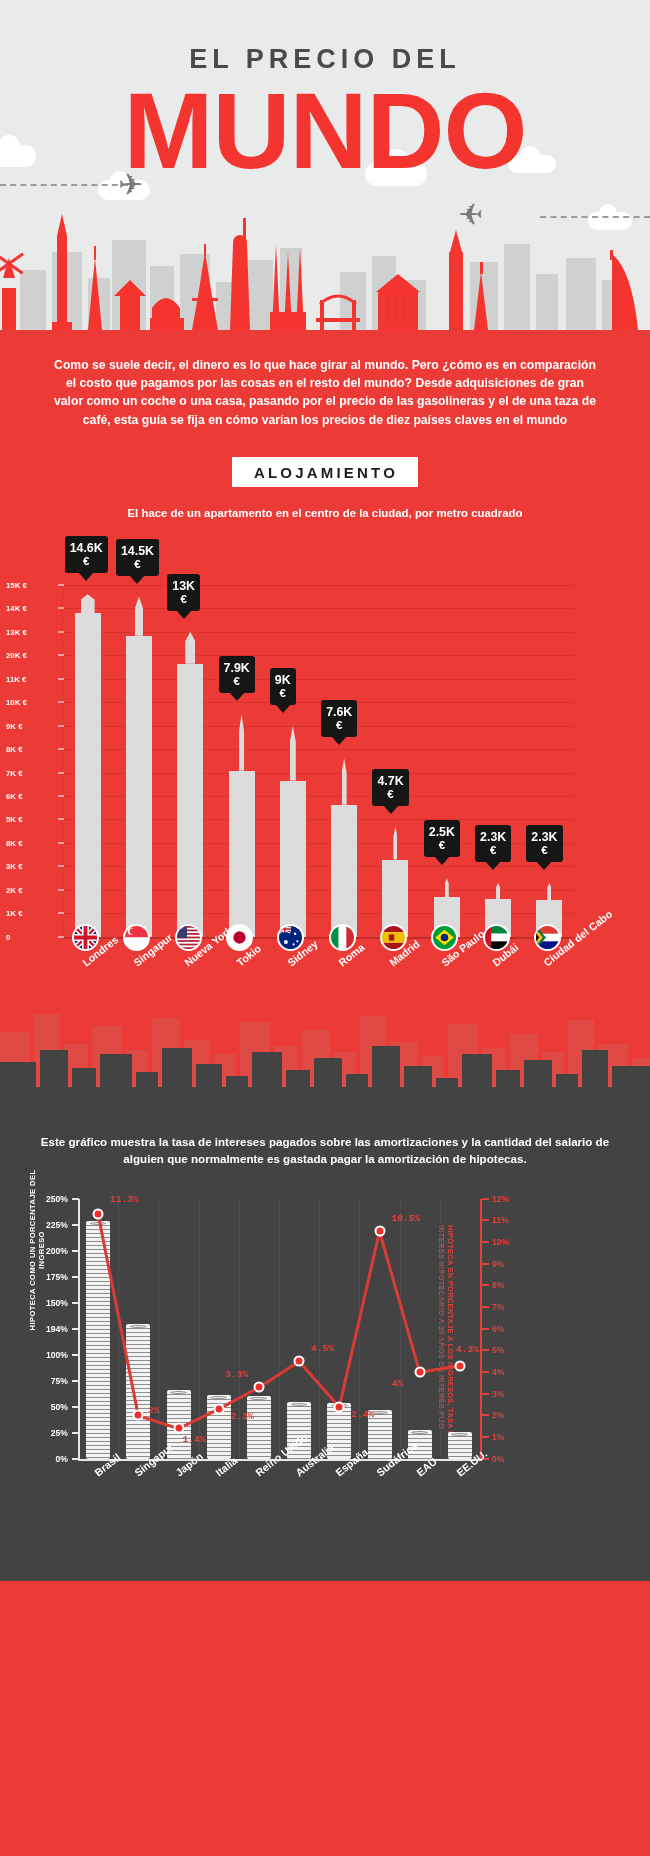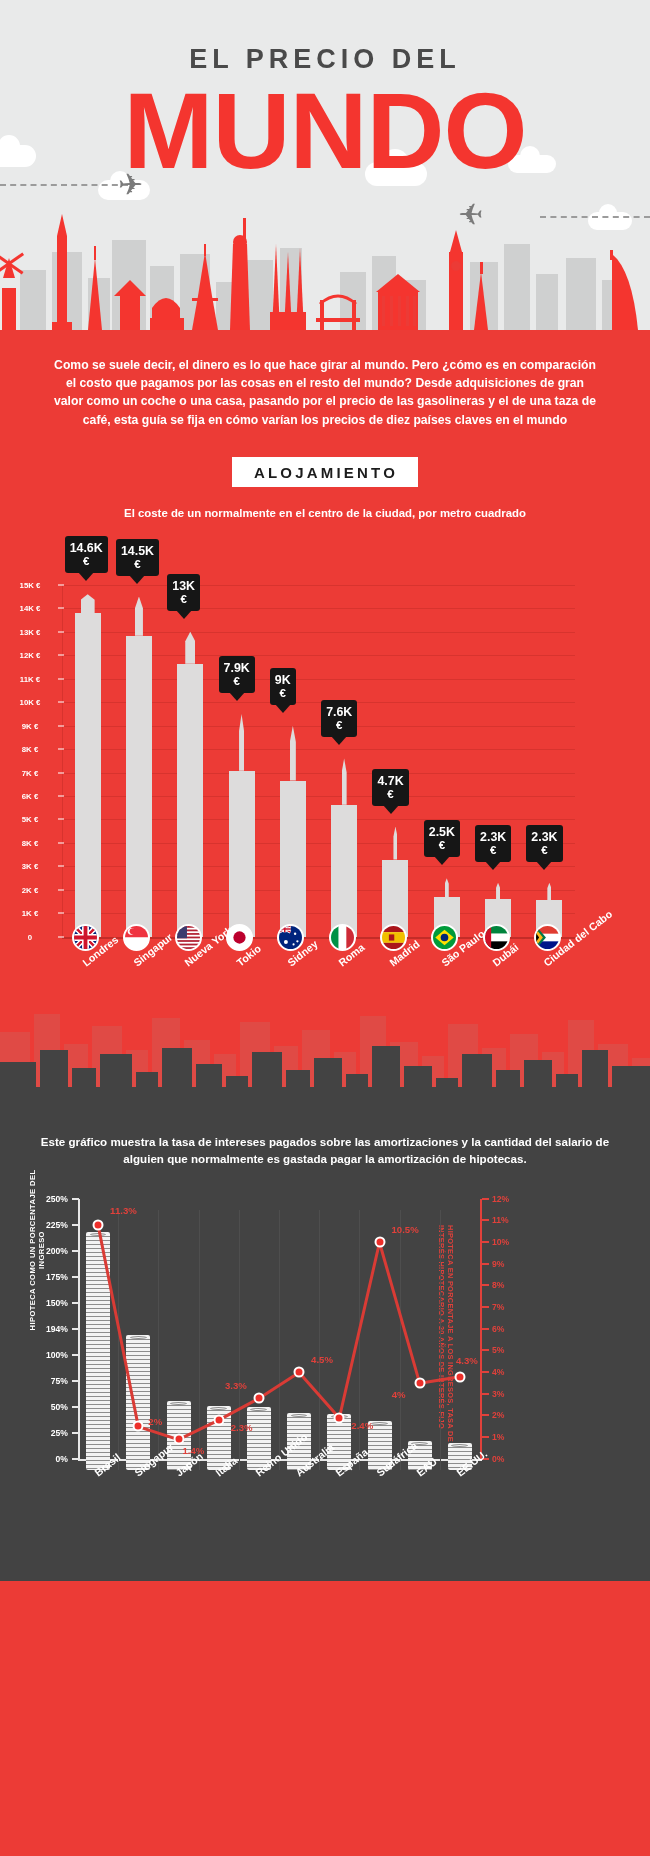--- a/index.html
+++ b/index.html
@@ -104,21 +104,21 @@
     width: 513px; height: 352px;
   }
   .hc-grid-line {
     position: absolute; left: 0; width: 513px;
     height: 1px; background: #d8332e;
   }
   .hc-ylabel {
     position: absolute;
     right: 596px;
     width: 48px;
-    text-align: center;
+    text-align: left;
     color: #fff;
     font-size: 7.8px;
     font-weight: bold;
     transform: translateY(-50%);
   }
   .hc-tick {
     position: absolute;
     left: 58px; width: 6px; height: 1px; background: #fff;
     transform: translateY(-50%);
   }
@@ -213,21 +213,21 @@
     text-align: center;
   }
 
   
   .mort-chart {
     position: relative;
     width: 650px;
     height: 400px;
     margin-top: 14px;
   }
-  .mc-plot { position: absolute; left: 78px; top: 29px; width: 463px; height: 260px; }
+  .mc-plot { position: absolute; left: 78px; top: 18px; width: 463px; height: 260px; font-family: Liberation Mono, monospace; }
   .mc-vline { position: absolute; top: 0; width: 1px; height: 260px; background: #4e4e4e; }
   .mc-laxis { position: absolute; left: 78px; top: 18px; width: 2px; height: 260px; background: #e7e7e7; }
   .mc-raxis { position: absolute; left: 480px; top: 18px; width: 2px; height: 260px; background: #e0413b; }
   .mc-base { position: absolute; left: 78px; top: 278px; width: 404px; height: 2px; background: #e7e7e7; }
   .mc-ltick { position: absolute; left: 72px; width: 7px; height: 2px; background: #e7e7e7; transform: translateY(-50%); }
   .mc-llabel {
     position: absolute; left: 28px; width: 40px; text-align: right;
     color: #fff; font-size: 8.6px; font-weight: bold; transform: translateY(-50%);
   }
   .mc-rtick { position: absolute; left: 482px; width: 7px; height: 2px; background: #e0413b; transform: translateY(-50%); }
@@ -370,21 +370,21 @@
 
       <path d="M612 130 L612 54 Q632 70 638 130 Z"></path>
       <rect x="610" y="50" width="3" height="10"></rect>
     </g>
   </svg>
 </div>
 
 <div class="intro">Como se suele decir, el dinero es lo que hace girar al mundo. Pero ¿cómo es en comparación el costo que pagamos por las cosas en el resto del mundo? Desde adquisiciones de gran valor como un coche o una casa, pasando por el precio de las gasolineras y el de una taza de café, esta guía se fija en cómo varían los precios de diez países claves en el mundo</div>
 
 <div class="section-badge">ALOJAMIENTO</div>
-<div class="section-sub">El coste de un normalmente en el centro de la ciudad, por metro cuadrado</div>
+<div class="section-sub">El hace de un apartamento en el centro de la ciudad, por metro cuadrado</div>
 
 <div class="housing-chart">
   <div class="hc-axis"></div>
   <div class="hc-baseline"></div>
   <div id="hc-grid">
       <div class="hc-grid-line" style="left: 62px; top: 48px;"></div>
       <div class="hc-grid-line" style="left: 62px; top: 71.4667px;"></div>
       <div class="hc-grid-line" style="left: 62px; top: 94.9333px;"></div>
       <div class="hc-grid-line" style="left: 62px; top: 118.4px;"></div>
       <div class="hc-grid-line" style="left: 62px; top: 141.867px;"></div>
@@ -400,21 +400,21 @@
       <div class="hc-grid-line" style="left: 62px; top: 376.533px;"></div>
     </div>
   <div id="hc-yaxis">
       <div class="hc-tick" style="top: 48px;"></div>
       <div class="hc-ylabel" style="top: 48px;">15K €</div>
       <div class="hc-tick" style="top: 71.4667px;"></div>
       <div class="hc-ylabel" style="top: 71.4667px;">14K €</div>
       <div class="hc-tick" style="top: 94.9333px;"></div>
       <div class="hc-ylabel" style="top: 94.9333px;">13K €</div>
       <div class="hc-tick" style="top: 118.4px;"></div>
-      <div class="hc-ylabel" style="top: 118.4px;">12K €</div>
+      <div class="hc-ylabel" style="top: 118.4px;">20K €</div>
       <div class="hc-tick" style="top: 141.867px;"></div>
       <div class="hc-ylabel" style="top: 141.867px;">11K €</div>
       <div class="hc-tick" style="top: 165.333px;"></div>
       <div class="hc-ylabel" style="top: 165.333px;">10K €</div>
       <div class="hc-tick" style="top: 188.8px;"></div>
       <div class="hc-ylabel" style="top: 188.8px;">9K €</div>
       <div class="hc-tick" style="top: 212.267px;"></div>
       <div class="hc-ylabel" style="top: 212.267px;">8K €</div>
       <div class="hc-tick" style="top: 235.733px;"></div>
       <div class="hc-ylabel" style="top: 235.733px;">7K €</div>

